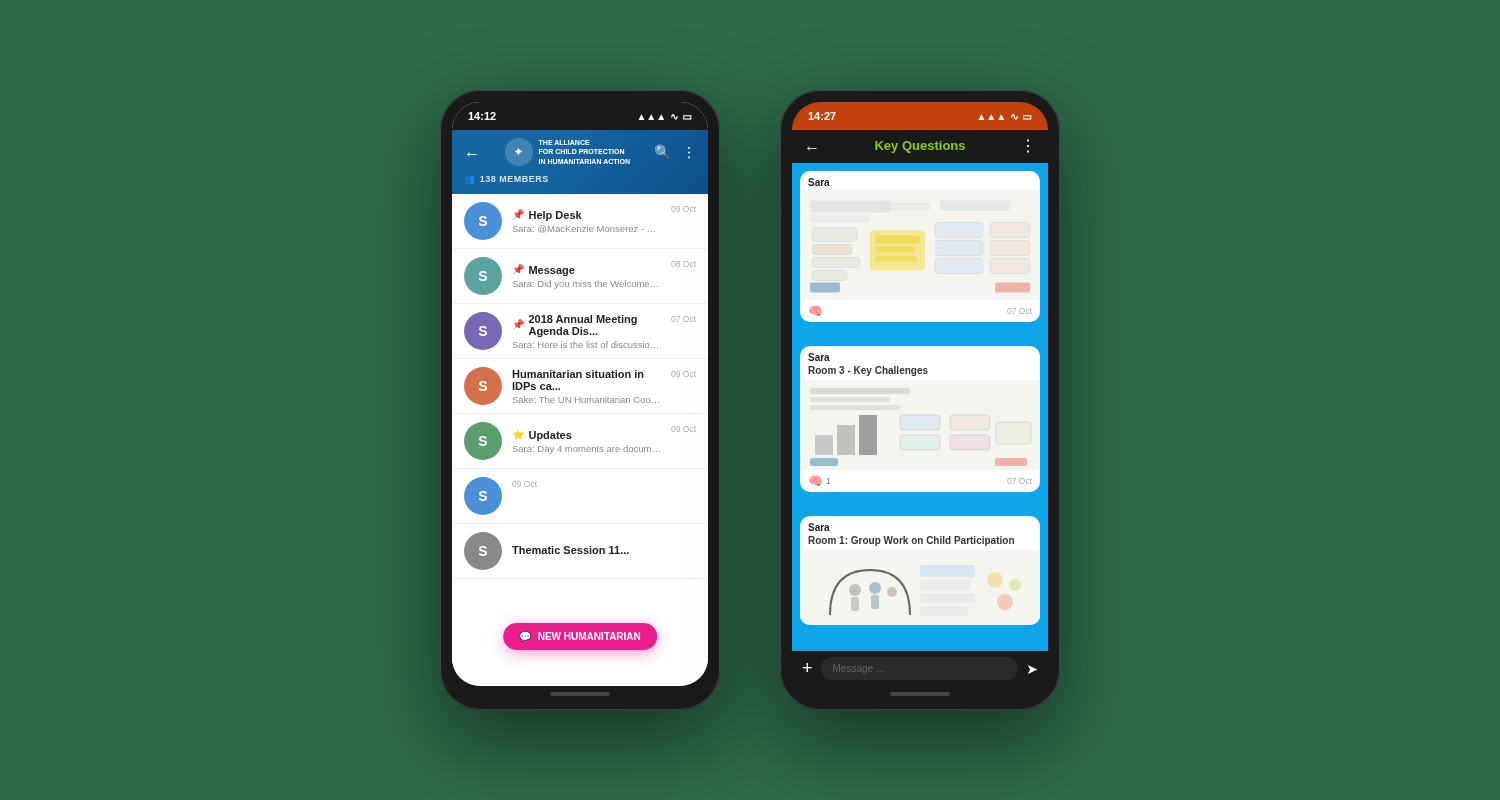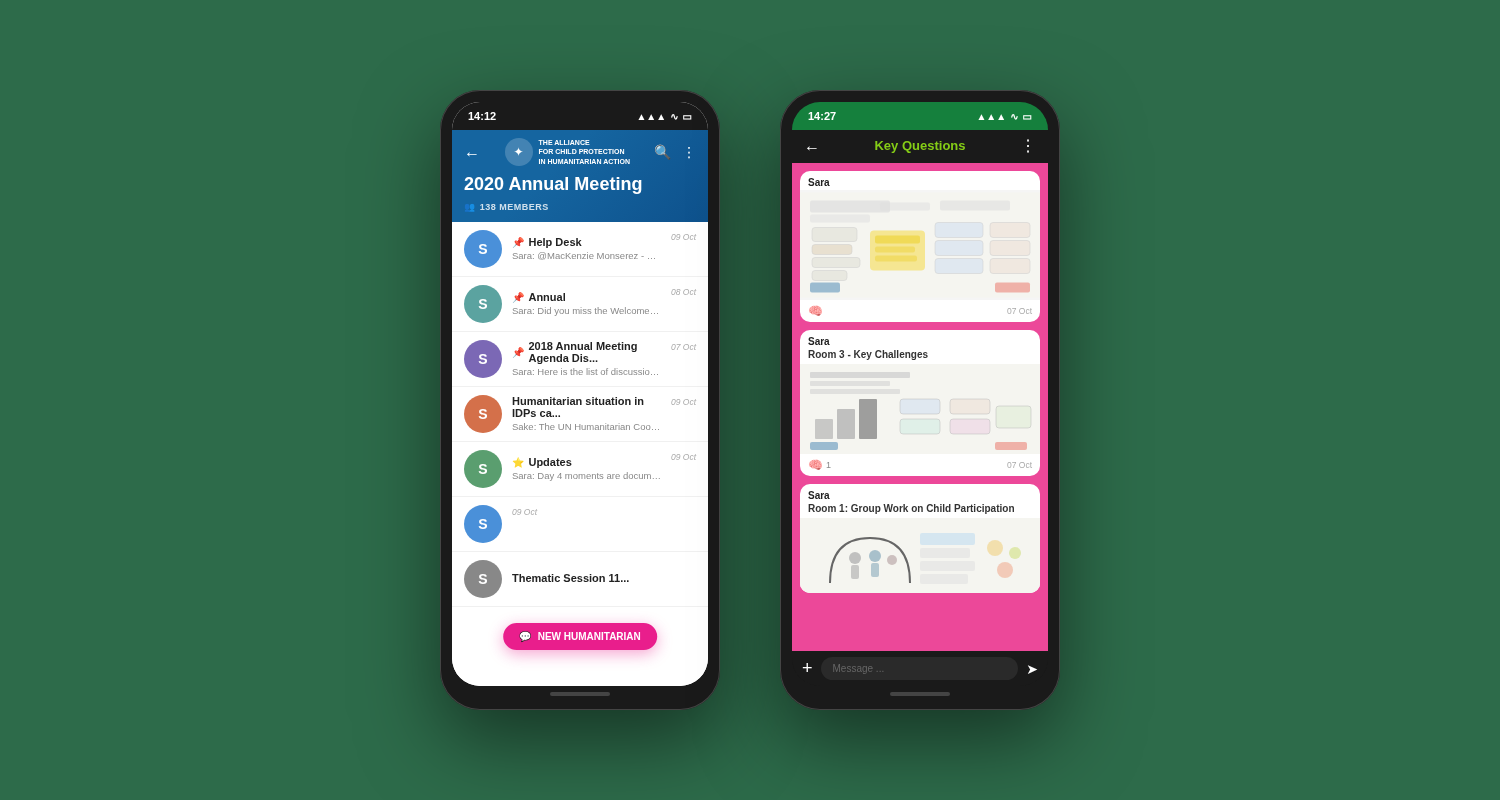--- a/index.html
+++ b/index.html
@@ -181,21 +181,20 @@
       white-space: nowrap;
       overflow: hidden;
       text-overflow: ellipsis;
     }
     .channel-date {
       font-size: 8.5px;
       color: #aaa;
       flex-shrink: 0;
       align-self: flex-start;
       margin-top: 2px;
-      font-style: italic;
     }
     .pin-icon {
       color: #555;
       font-size: 10px;
     }
     .star-icon {
       color: #555;
       font-size: 10px;
     }
 
@@ -245,22 +244,22 @@
       font-size: 16px;
     }
 
     
     .messages-list {
       flex: 1;
       overflow: hidden;
       padding: 8px;
       display: flex;
       flex-direction: column;
-      gap: 8px;
-      background: #ec4899;
+      gap: 24px;
+      background: #0ea5e9;
     }
     .message-card {
       background: #fff;
       border-radius: 10px;
       overflow: hidden;
       flex-shrink: 0;
     }
     .message-card-header {
       padding: 6px 8px 2px;
     }
@@ -378,21 +377,20 @@
               <div>THE ALLIANCE</div>
               <div>FOR CHILD PROTECTION</div>
               <div>IN HUMANITARIAN ACTION</div>
             </div>
           </div>
           <div class="header-icons">
             <span>🔍</span>
             <span>⋮</span>
           </div>
         </div>
-        <div class="meeting-title">2020 Annual Meeting</div>
         <div class="members-row">
           <span>👥</span>
           <span>138 MEMBERS</span>
         </div>
       </div>
     </div>
 
     <div class="channel-list">
 
       <div class="channel-item">
@@ -409,21 +407,21 @@
         <div class="channel-date">09 Oct</div>
       </div>
 
       <div class="channel-item">
         <div class="channel-avatar">
           <div class="avatar-placeholder av-teal">S</div>
         </div>
         <div class="channel-info">
           <div class="channel-name">
             <span class="pin-icon">📌</span>
-            <span>Annual</span>
+            <span>Message</span>
           </div>
           <div class="channel-preview">Sara: Did you miss the Welcome sessio...</div>
         </div>
         <div class="channel-date">08 Oct</div>
       </div>
 
       <div class="channel-item">
         <div class="channel-avatar">
           <div class="avatar-placeholder av-purple">S</div>
         </div>
@@ -486,21 +484,21 @@
       <span>NEW HUMANITARIAN</span>
     </div>
 
   </div>
   <div class="home-indicator"></div>
 </div>
 
 <div class="phone phone2">
   <div class="phone-screen">
 
-    <div class="phone-notch-bar" style="background:#15803d;">
+    <div class="phone-notch-bar" style="background:#c2410c;">
       <span>14:27</span>
       <div class="status-icons">
         <span>▲▲▲</span>
         <span>∿</span>
         <span>▭</span>
       </div>
     </div>
 
     <div class="phone2-header">
       <div class="back-btn">←</div>

